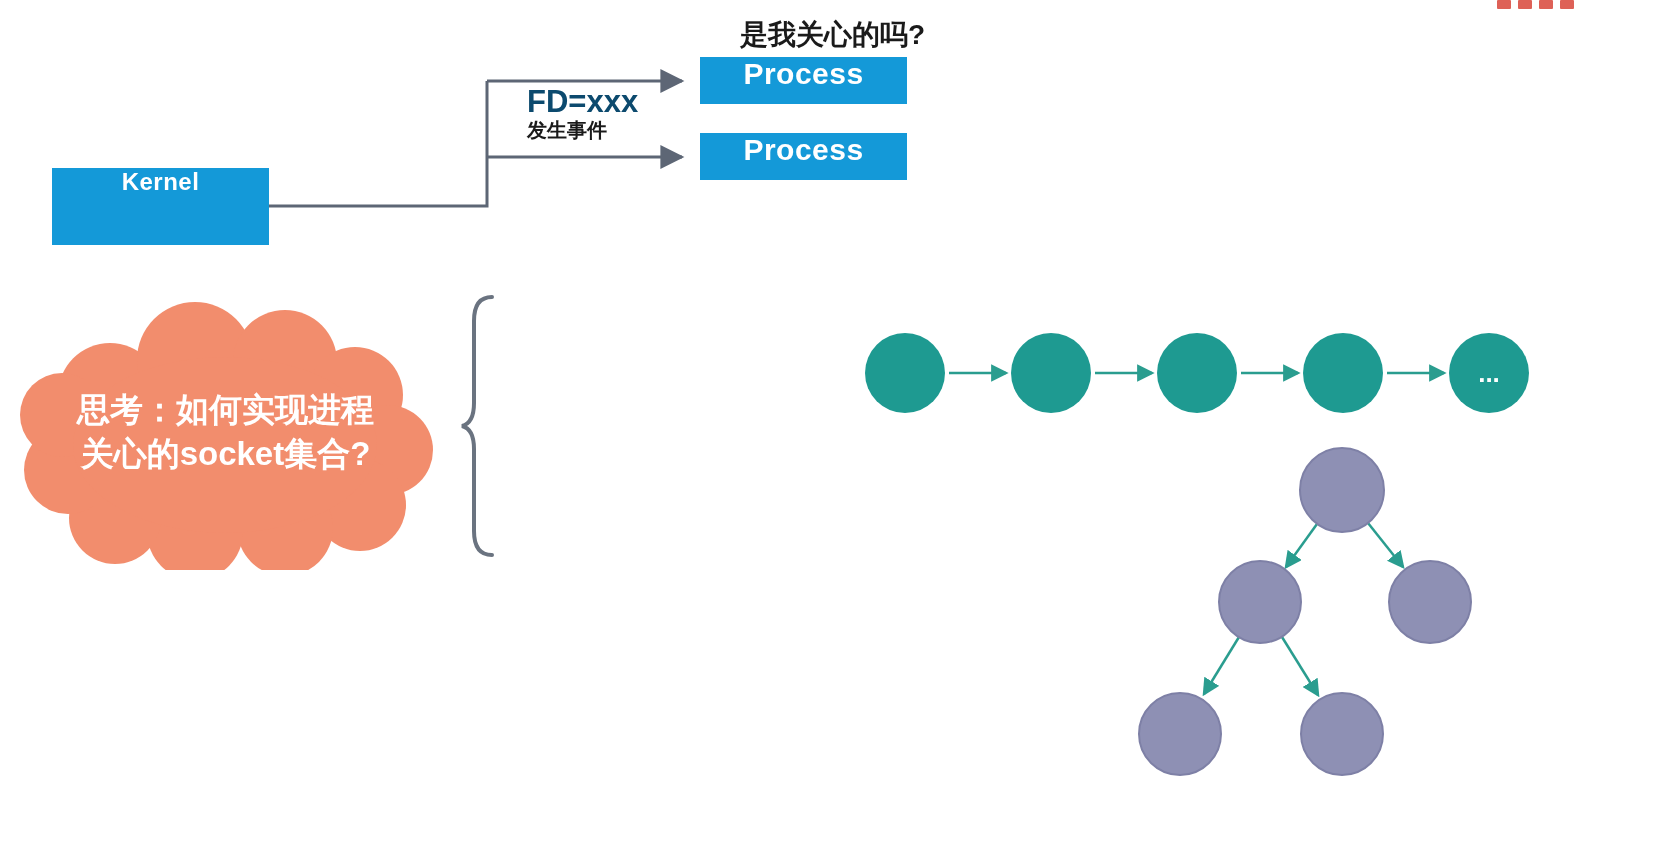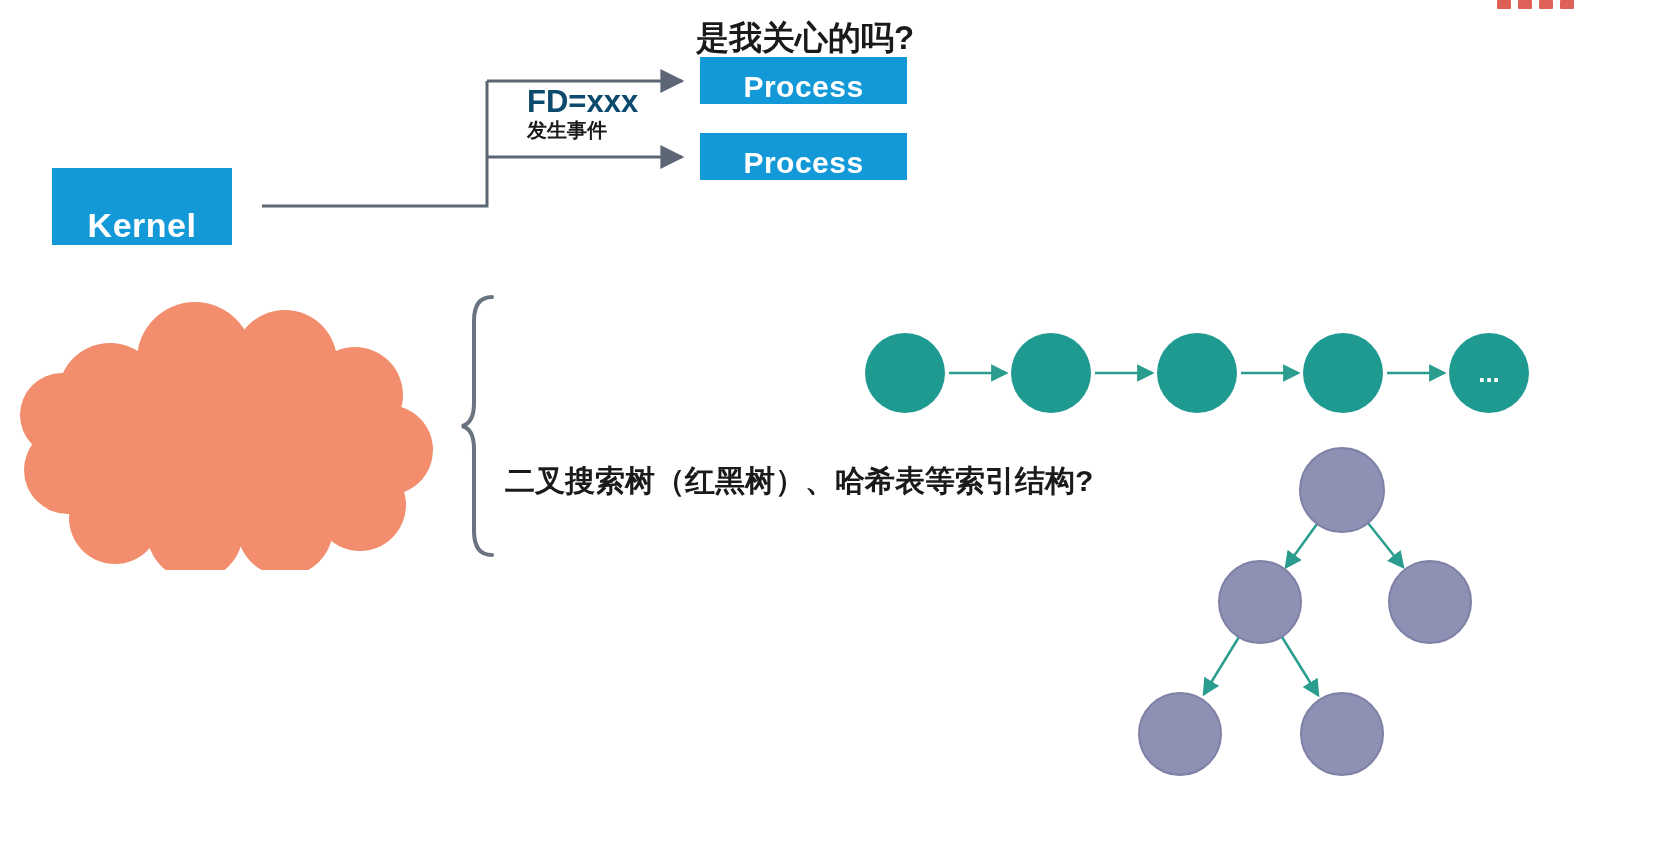--- a/index.html
+++ b/index.html
@@ -4,27 +4,27 @@
 <style>
   :root{
     --blue:#1499d8; --teal:#1e9a91; --teal-arrow:#2a9d8f; --purple:#8e90b4;
     --orange:#f28d6d; --line:#5d6675; --brace:#6a7380; --text-dark:#1a1a1a;
   }
   *{box-sizing:border-box;margin:0;padding:0}
   body{background:#fff;font-family:"Liberation Sans","DejaVu Sans",sans-serif}
   .stage{position:relative;width:1678px;height:855px;background:#fff;overflow:hidden}
   .abs{position:absolute}
   .box{position:absolute;background:var(--blue);color:#fff;font-weight:bold;
-       display:flex;align-items:flex-end;justify-content:center;letter-spacing:.5px}
-  .kernel{left:52px;top:168px;width:180px;height:77px;font-size:34px}
+       display:flex;align-items:flex-start;justify-content:center;letter-spacing:.5px}
+  .kernel{left:52px;top:168px;width:217px;height:77px;font-size:24px}
   .process{width:207px;height:47px;font-size:30px}
   .p1{left:700px;top:57px}
   .p2{left:700px;top:133px}
   .label{position:absolute;color:var(--text-dark);white-space:nowrap}
-  .q{left:696px;top:16px;font-size:33px;font-weight:bold}
+  .q{left:740px;top:16px;font-size:28px;font-weight:bold}
   .fd{left:527px;top:84px;font-size:31px;font-weight:600;color:#0c4a6e}
   .ev{left:527px;top:117px;font-size:20px;font-weight:bold}
   .opt1{left:505px;top:352px;font-size:30px;font-weight:bold}
   .opt2{left:505px;top:461px;font-size:30px;font-weight:bold}
   .cloud-text{position:absolute;left:38px;top:388px;width:375px;text-align:center;
               color:#fff;font-size:33px;font-weight:bold;line-height:1.32}
   svg{display:block}
   .gray-line{stroke:var(--line);stroke-width:3;fill:none}
   .gray-arrow{fill:var(--line)}
   .cloud-part{fill:var(--orange)}
@@ -82,26 +82,29 @@
       <circle cx="368" cy="150" r="45"></circle>
       <circle cx="340" cy="205" r="46"></circle>
       <circle cx="265" cy="228" r="48"></circle>
       <circle cx="175" cy="232" r="48"></circle>
       <circle cx="95" cy="218" r="46"></circle>
       <circle cx="48" cy="170" r="44"></circle>
       <circle cx="42" cy="115" r="42"></circle>
       <ellipse cx="205" cy="145" rx="152" ry="88"></ellipse>
     </g>
   </svg>
+  <div class="cloud-text">
+    <div>思考：如何实现进程</div>
+    <div>关心的socket集合?</div>
+  </div>
 
   <svg class="abs" style="left:458px;top:293px" width="40" height="266" viewBox="0 0 40 266">
     <path class="brace-path" d="M34,4 Q16,4 16,28 L16,110 Q16,130 4,133 Q16,136 16,156 L16,238 Q16,262 34,262"></path>
   </svg>
 
-  <div class="label opt2">二叉搜索树（红黑树）、哈希表等索引结构?</div>
 
   <svg class="abs" style="left:862px;top:330px" width="680" height="86" viewBox="0 0 680 86">
     <defs>
       <marker id="arrowTealA" viewBox="0 0 10 10" refX="8.5" refY="5" markerWidth="7" markerHeight="7" orient="auto-start-reverse">
         <path d="M0,0 L10,5 L0,10 z" class="teal-arrowhead"></path>
       </marker>
     </defs>
     <line class="teal-line" x1="87" y1="43" x2="144" y2="43" marker-end="url(#arrowTealA)"></line>
     <line class="teal-line" x1="233" y1="43" x2="290" y2="43" marker-end="url(#arrowTealA)"></line>
     <line class="teal-line" x1="379" y1="43" x2="436" y2="43" marker-end="url(#arrowTealA)"></line>

